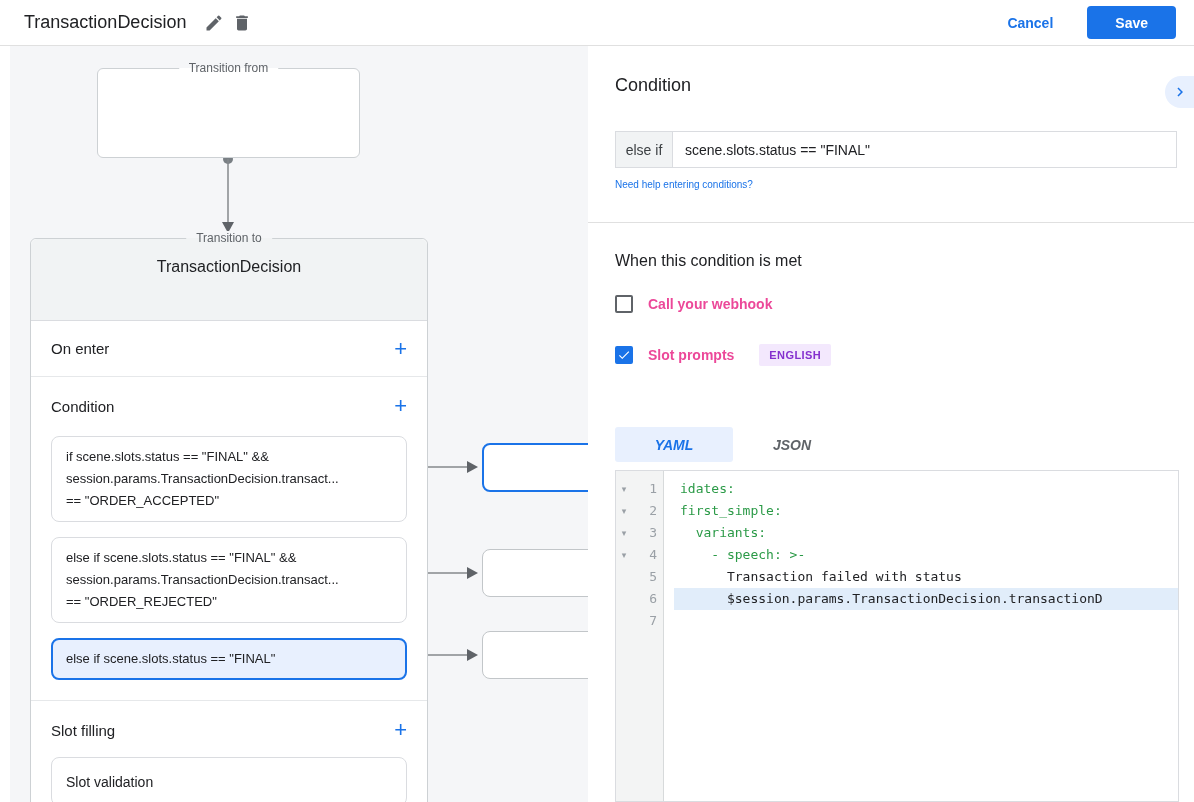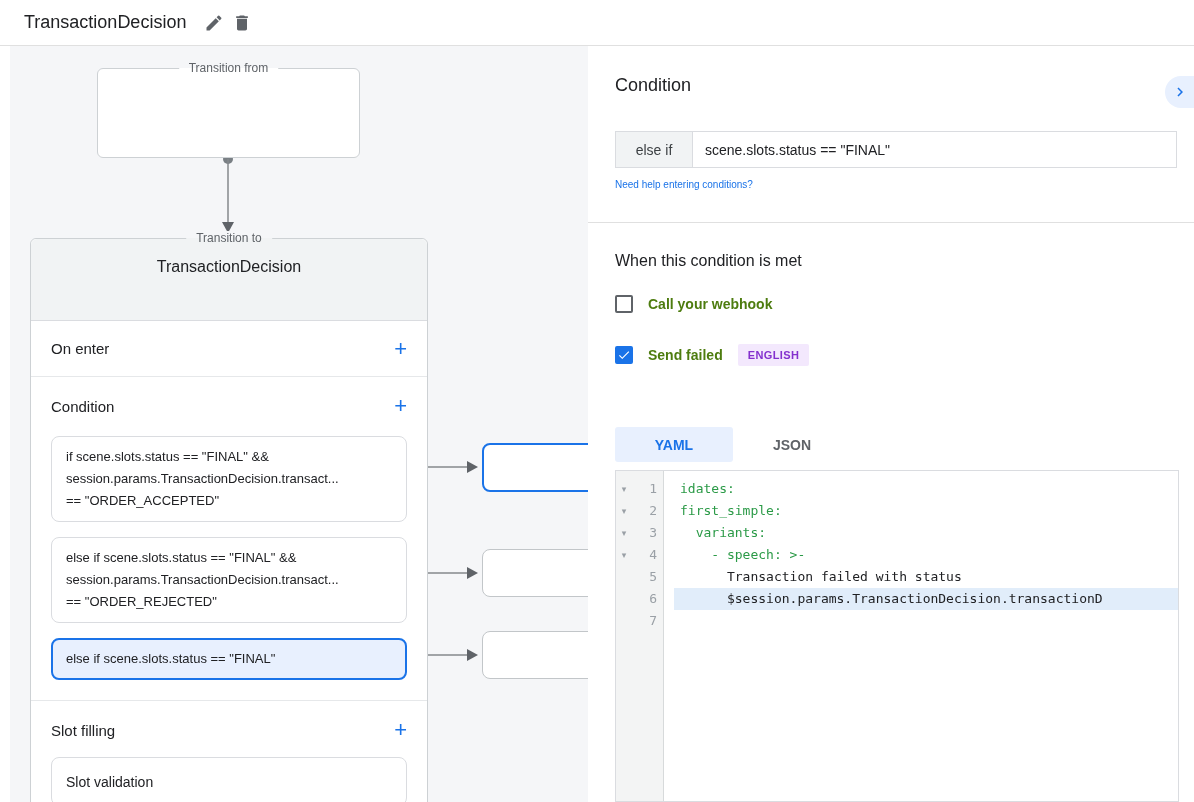--- a/index.html
+++ b/index.html
@@ -64,44 +64,44 @@
   
   .panel { position:absolute; top:46px; left:588px; width:606px; height:756px; background:#fff; }
   .panel-title { position:absolute; left:27px; top:29px; font-size:18px; color:#202124; }
   .collapse-btn { position:absolute; right:0; top:30px; width:29px; height:32px;
     background:#e8f0fe; border:none; border-radius:16px 0 0 16px; cursor:pointer;
     display:flex; align-items:center; justify-content:center; }
   .collapse-btn svg { width:18px; height:18px; fill:#1a73e8; }
 
   .cond-row { position:absolute; left:27px; top:85px; width:562px; height:37px;
     border:1px solid #dadce0; display:flex; background:#fff; }
-  .cond-prefix { width:77px; background:#f1f3f4; border-right:1px solid #dadce0;
+  .cond-prefix { width:57px; background:#f1f3f4; border-right:1px solid #dadce0;
     display:flex; align-items:center; justify-content:center; font-size:14px; color:#3c4043; }
   .cond-input { flex:1; border:none; outline:none; font-size:14px; color:#202124;
     padding:0 12px; font-family:"Liberation Sans", sans-serif; background:#fff; }
   .help-link { position:absolute; left:27px; top:133px; font-size:10px; color:#1a73e8;
     text-decoration:none; cursor:pointer; }
   .panel-divider { position:absolute; left:0; top:176px; width:606px; height:1px; background:#e0e0e0; }
   .when-title { position:absolute; left:27px; top:206px; font-size:16px; color:#202124; }
 
   .check-row { position:absolute; left:27px; display:flex; align-items:center; gap:15px; }
   .checkbox { width:18px; height:18px; border:2px solid #5f6368; border-radius:2px;
     background:#fff; flex:0 0 auto; cursor:pointer; }
   .checkbox.checked { background:#1a73e8; border-color:#1a73e8;
     display:flex; align-items:center; justify-content:center; }
   .checkbox.checked svg { width:14px; height:14px; fill:#fff; }
-  .check-label { font-size:14px; font-weight:700; color:#4d7c0f; }
+  .check-label { font-size:14px; font-weight:700; color:#ec4899; }
   .lang-badge { background:#f3e8fd; color:#8430ce; font-size:11px; font-weight:700;
-    letter-spacing:0.4px; padding:5px 10px; border-radius:2px; }
+    letter-spacing:0.4px; padding:5px 10px; border-radius:2px; margin-left:10px; }
 
   .helper-text { position:absolute; left:27px; top:330px; width:560px; font-size:13px;
     color:#3c4043; line-height:17px; }
   .helper-link { color:#1a73e8; text-decoration:none; cursor:pointer; }
 
-  .tabs { position:absolute; left:27px; top:381px; display:flex; }
+  .tabs { position:absolute; left:27px; top:381px; display:flex;font-style:italic; }
   .tab { width:118px; height:35px; display:flex; align-items:center; justify-content:center;
     font-size:14px; font-weight:700; color:#5f6368; cursor:pointer; border-radius:3px; }
   .tab.active { background:#e8f0fe; color:#1a73e8; }
 
   
   .editor { position:absolute; left:27px; top:424px; width:564px; height:332px;
     border:1px solid #dadce0; background:#fff; overflow:hidden;
     font-family:"DejaVu Sans Mono", monospace; font-size:13px; }
   .gutter-bg { position:absolute; left:0; top:0; bottom:0; width:48px; background:#f3f4f4;
     border-right:1px solid #d7dadb; }
@@ -125,20 +125,24 @@
     <button class="icon-btn pencil">
       <svg viewBox="0 0 24 24">
           <path d="M3 17.25V21h3.75L17.81 9.94l-3.75-3.75L3 17.25zM20.71 7.04c.39-.39.39-1.02 0-1.41l-2.34-2.34a.9959.9959 0 0 0-1.41 0l-1.83 1.83 3.75 3.75 1.83-1.83z"></path>
         </svg>
     </button>
     <button class="icon-btn">
       <svg viewBox="0 0 24 24">
           <path d="M6 19c0 1.1.9 2 2 2h8c1.1 0 2-.9 2-2V7H6v12zM19 4h-3.5l-1-1h-5l-1 1H5v2h14V4z"></path>
         </svg>
     </button>
+    <div class="topbar-right">
+      <button class="cancel-btn">Cancel</button>
+      <button class="save-btn">Save</button>
+    </div>
   </div>
 
   <div class="canvas">
 
     <svg class="conn-svg">
       <circle cx="218" cy="113" r="5" fill="#797f84"></circle>
       <line x1="218" y1="113" x2="218" y2="177" stroke="#85898d" stroke-width="1.5"></line>
       <polygon points="212,176 224,176 218,187" fill="#5f6368"></polygon>
 
       <circle cx="399" cy="421" r="5" fill="#797f84"></circle>
@@ -229,21 +233,21 @@
       <span class="checkbox"></span>
       <span class="check-label">Call your webhook</span>
     </div>
 
     <div class="check-row" style="top:298px;">
       <span class="checkbox checked">
         <svg viewBox="0 0 24 24">
             <path d="M9 16.17L4.83 12l-1.42 1.41L9 19 21 7l-1.41-1.41z"></path>
           </svg>
       </span>
-      <span class="check-label">Send failed</span>
+      <span class="check-label">Slot prompts</span>
       <span class="lang-badge">ENGLISH</span>
     </div>
 
 
     <div class="tabs" id="tabs">
         <div class="tab active">YAML</div>
         <div class="tab">JSON</div>
       </div>
 
     <div class="editor">

